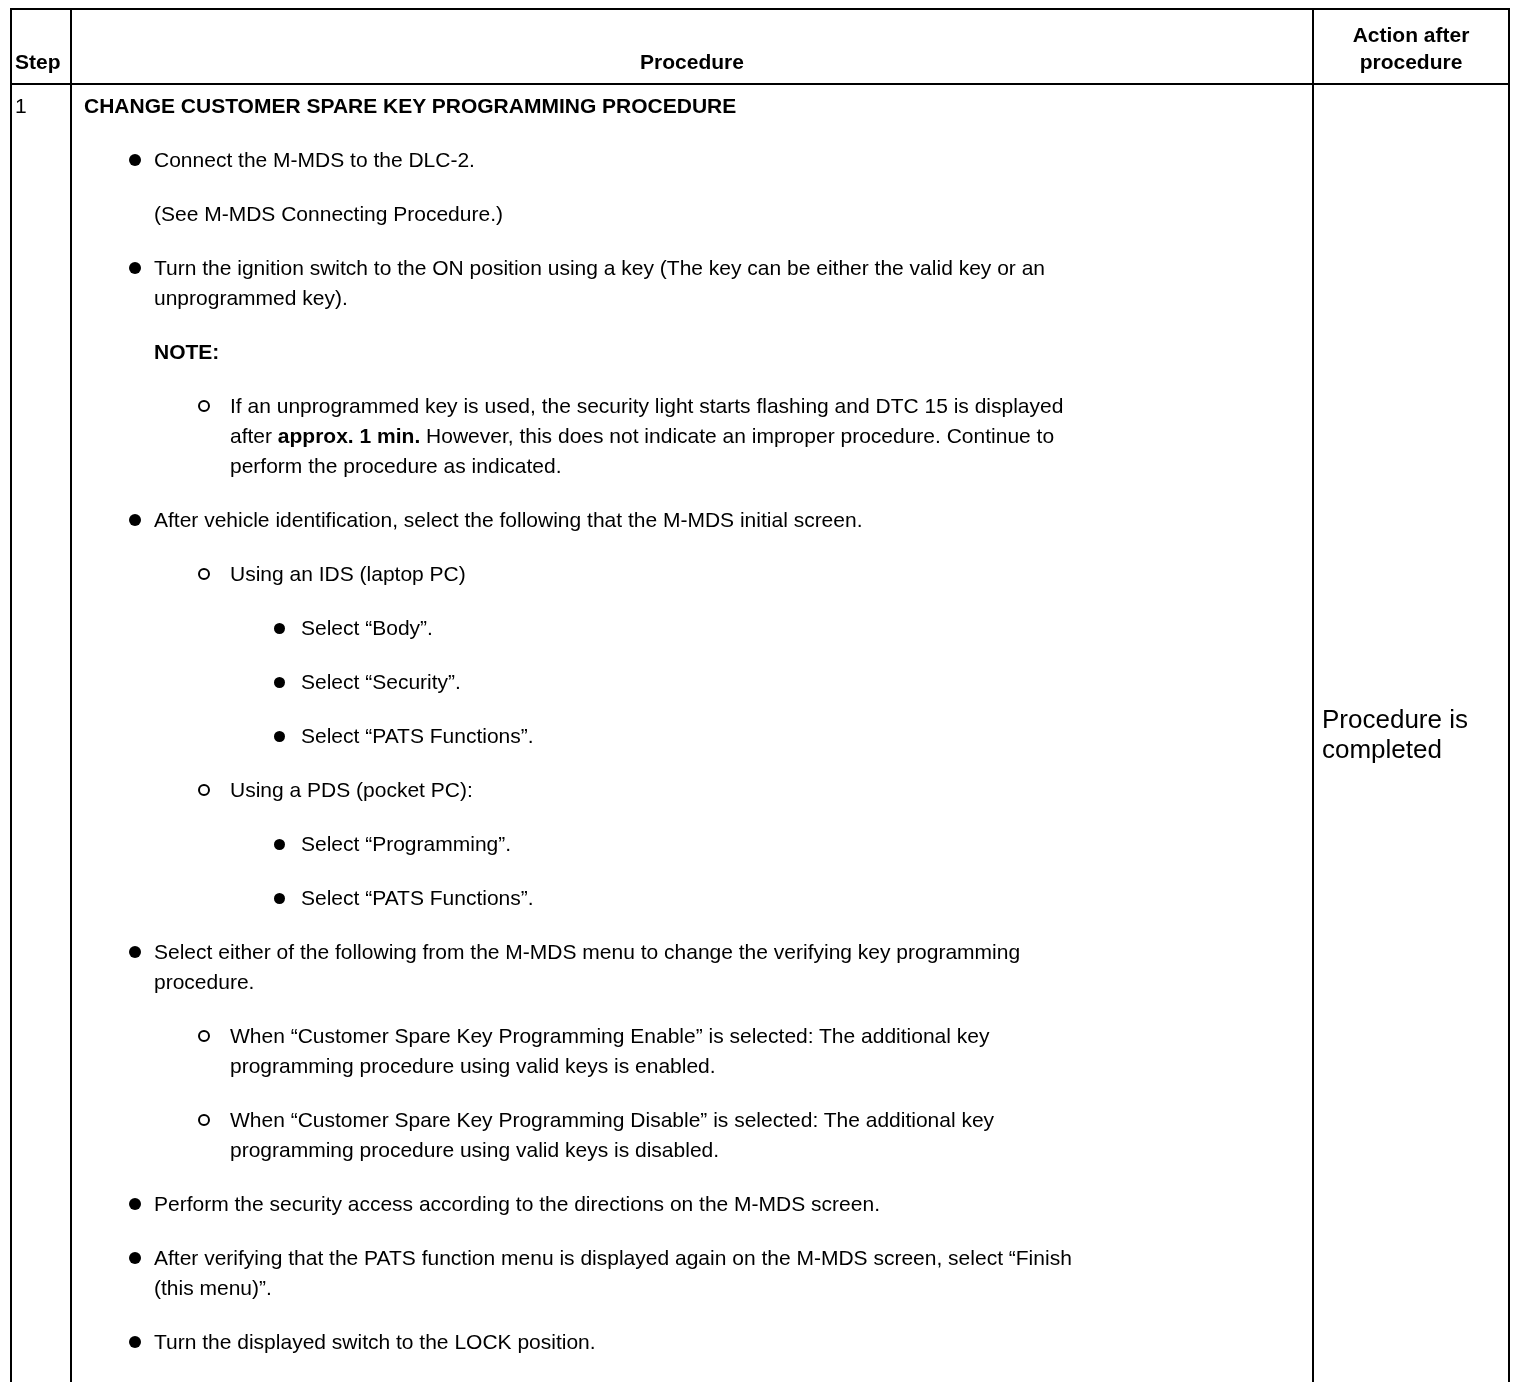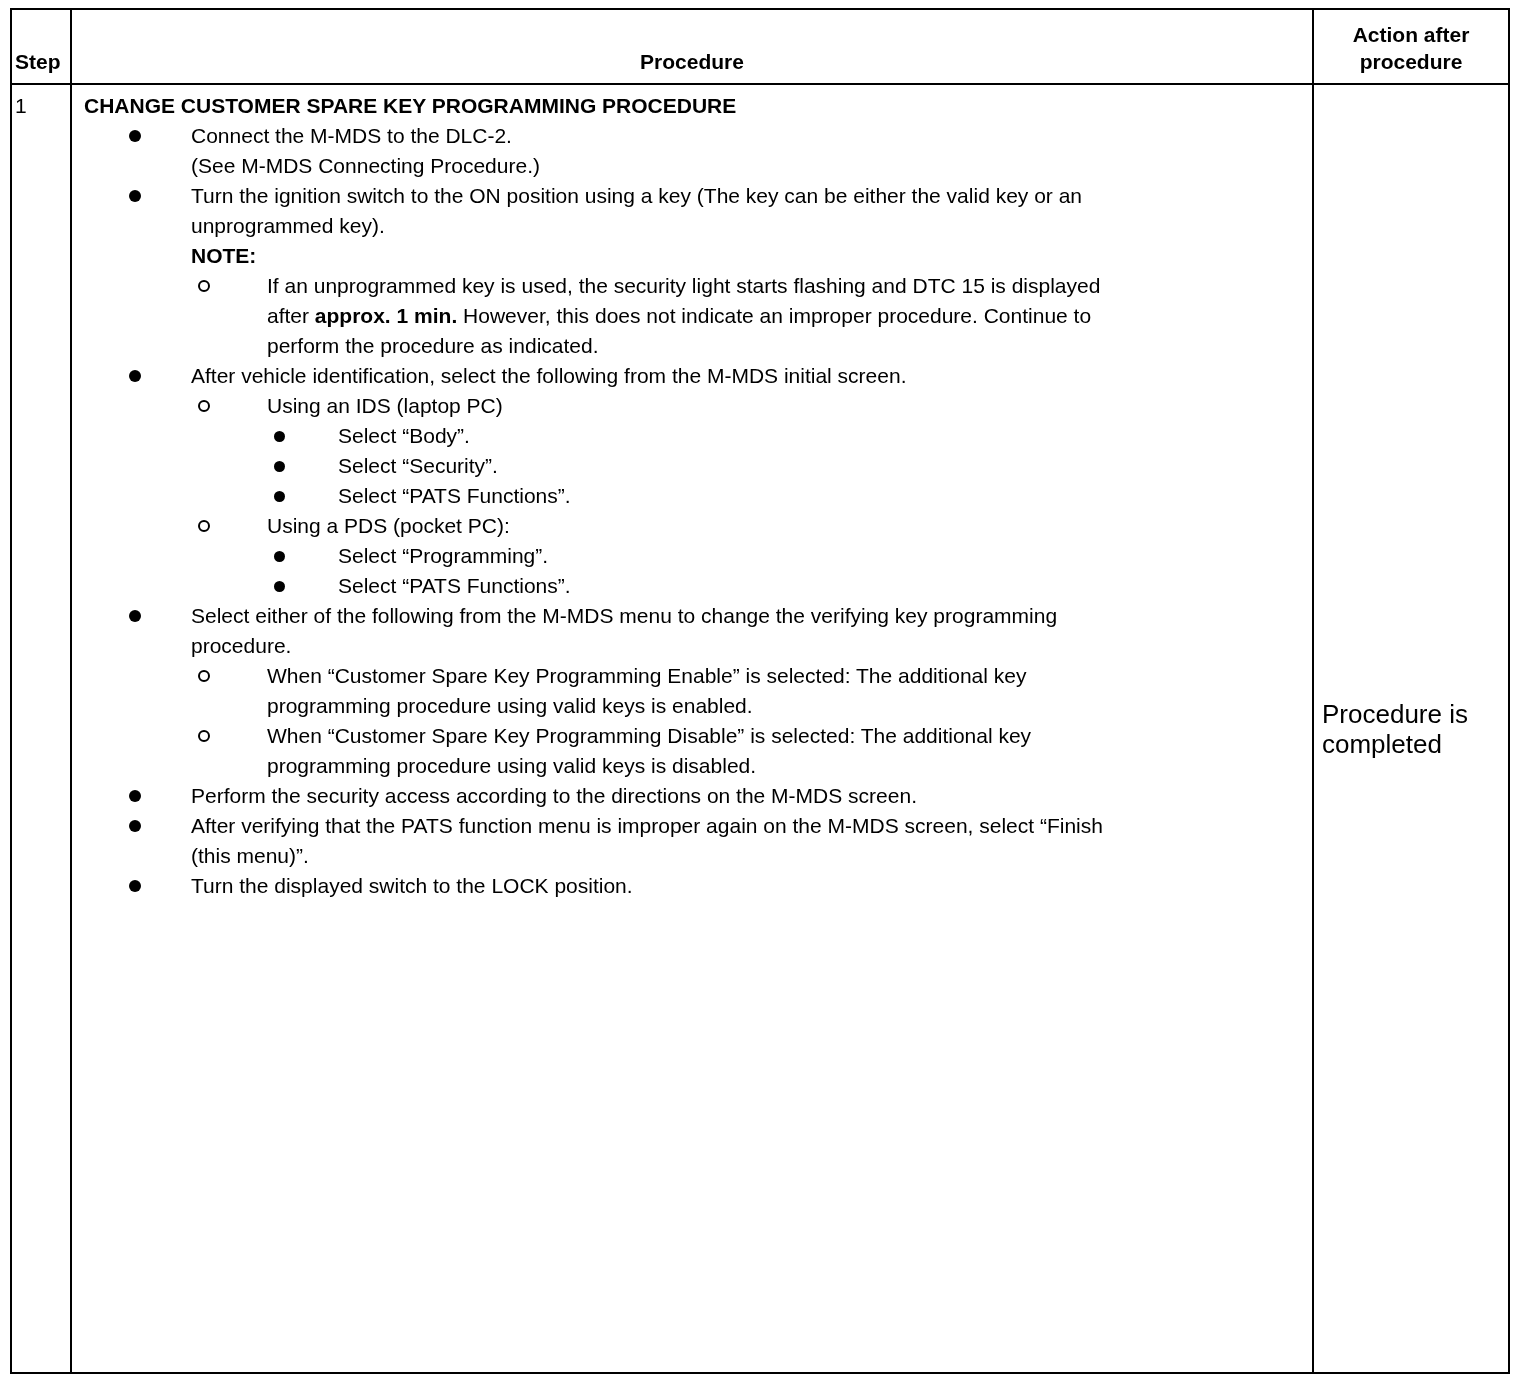--- a/index.html
+++ b/index.html
@@ -23,21 +23,21 @@
   th {
     font-weight: bold; font-size: 21px; line-height: 27px;
     vertical-align: bottom; padding: 4px 4px 8px 4px;
   }
   .th-step { text-align: left; padding-left: 3px; margin-left: 41px; }
   .th-proc, .th-action { text-align: center; }
   .td-step { vertical-align: top; padding: 6px 3px; font-size: 21px; line-height: 30px; }
   .td-proc { vertical-align: top; padding: 6px 10px 26px 12px; }
   .td-action { vertical-align: middle; padding: 6px 8px; font-size: 26px; line-height: 30px; }
   .proc-title { font-weight: bold; font-size: 21px; line-height: 30px; }
-  .item { display: flex; font-size: 21px; line-height: 30px; gap: 37px; }
+  .item { display: flex; margin-top: 24px; font-size: 21px; line-height: 30px; }
   .lvl1 { padding-left: 45px; }
   .lvl2 { padding-left: 114px; }
   .lvl3 { padding-left: 190px; }
   .marker { flex: 0 0 auto; width: 12px; height: 12px; margin-top: 9px; }
   .lvl1 .marker { margin-right: 13px; }
   .lvl2 .marker { margin-right: 20px; }
   .lvl3 .marker { width: 11px; height: 11px; margin-top: 10px; margin-right: 16px; }
   .disc { background: #000000; border-radius: 50%; }
   .circle { border: 2.5px solid #000000; border-radius: 50%; background: transparent; }
   .none { visibility: hidden; }
@@ -86,21 +86,21 @@
                 <div class="txt">NOTE:</div>
               </div>
               <div class="item lvl2">
                 <span class="marker circle"></span>
                 <div class="txt"><span>If an unprogrammed key is used, the security light starts flashing and DTC 15 is displayed
 after </span><span class="bold">approx. 1 min.</span><span> However, this does not indicate an improper procedure. Continue to
 perform the procedure as indicated.</span></div>
               </div>
               <div class="item lvl1">
                 <span class="marker disc"></span>
-                <div class="txt">After vehicle identification, select the following from the M-MDS initial screen.</div>
+                <div class="txt">After vehicle identification, select the following that the M-MDS initial screen.</div>
               </div>
               <div class="item lvl2">
                 <span class="marker circle"></span>
                 <div class="txt">Using an IDS (laptop PC)</div>
               </div>
               <div class="item lvl3">
                 <span class="marker disc"></span>
                 <div class="txt">Select “Body”.</div>
               </div>
               <div class="item lvl3">
@@ -137,21 +137,21 @@
                 <span class="marker circle"></span>
                 <div class="txt">When “Customer Spare Key Programming Disable” is selected: The additional key
 programming procedure using valid keys is disabled.</div>
               </div>
               <div class="item lvl1">
                 <span class="marker disc"></span>
                 <div class="txt">Perform the security access according to the directions on the M-MDS screen.</div>
               </div>
               <div class="item lvl1">
                 <span class="marker disc"></span>
-                <div class="txt">After verifying that the PATS function menu is improper again on the M-MDS screen, select “Finish
+                <div class="txt">After verifying that the PATS function menu is displayed again on the M-MDS screen, select “Finish
 (this menu)”.</div>
               </div>
               <div class="item lvl1">
                 <span class="marker disc"></span>
                 <div class="txt">Turn the displayed switch to the LOCK position.</div>
               </div>
             </div>
         </td>
         <td class="td-action">
           <div class="action-text">Procedure is completed</div>

